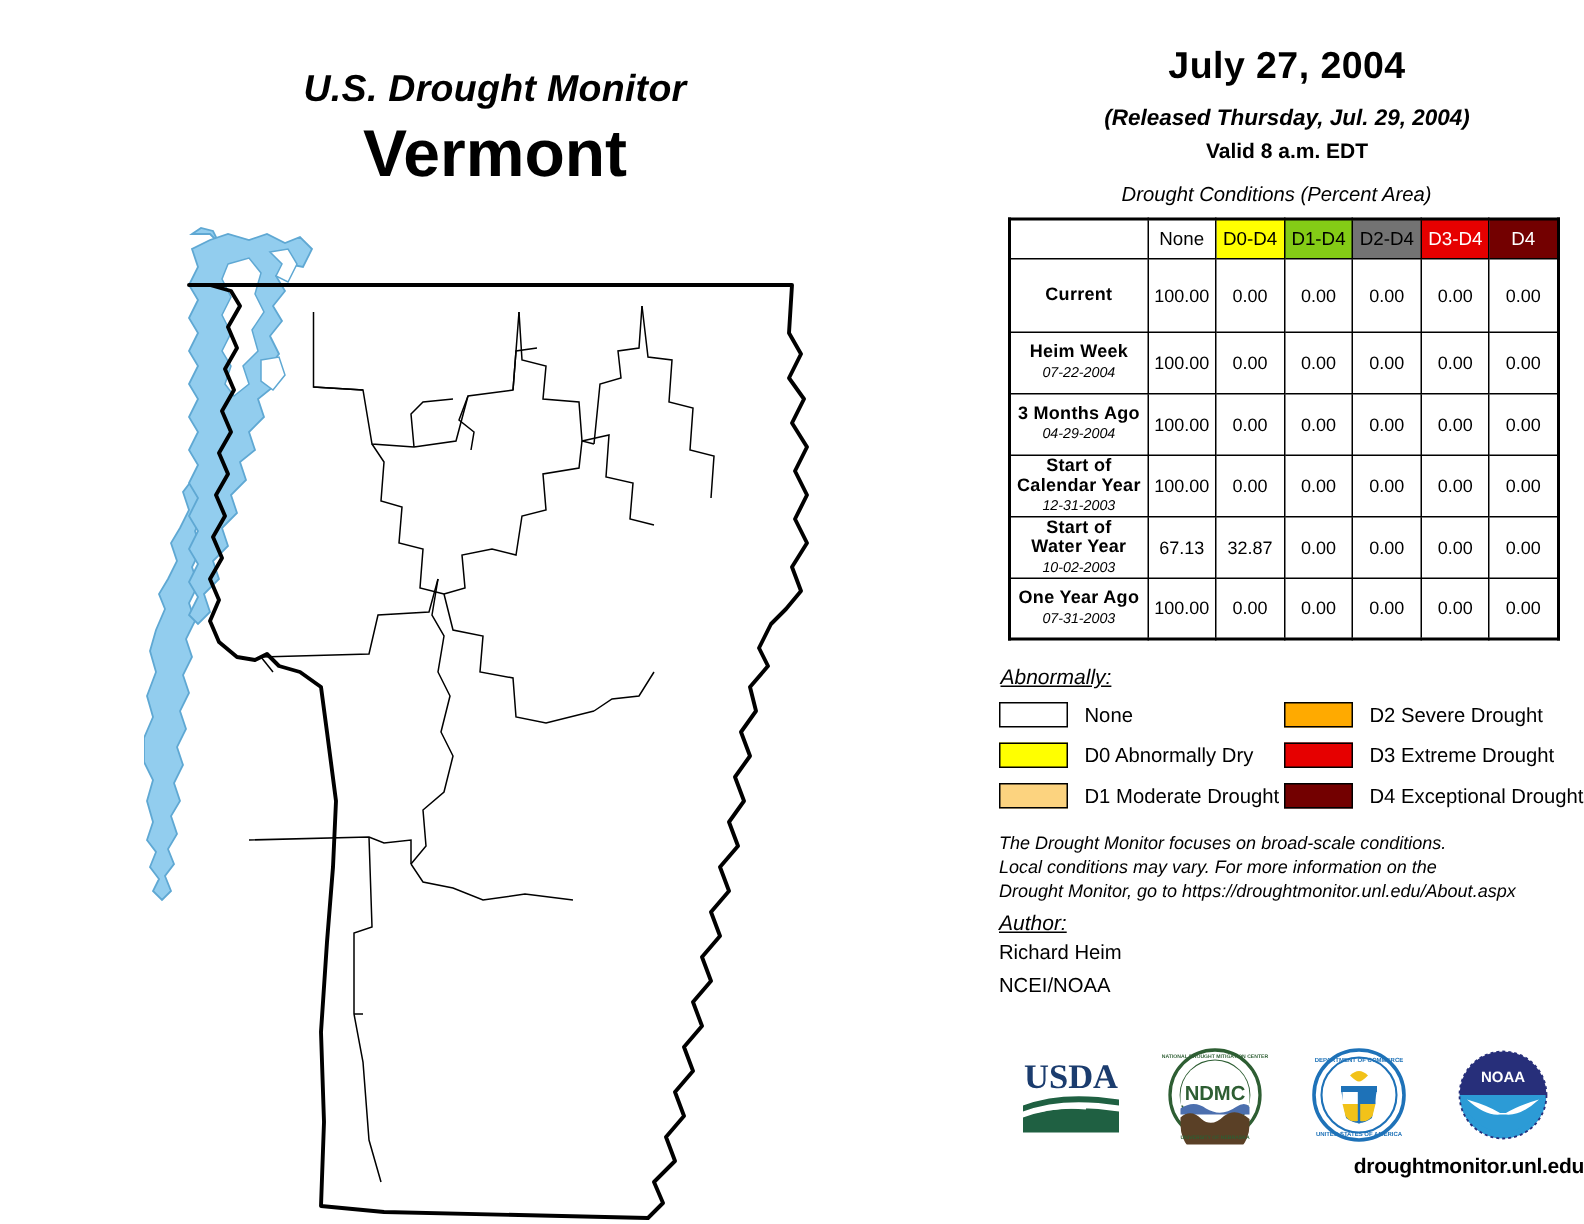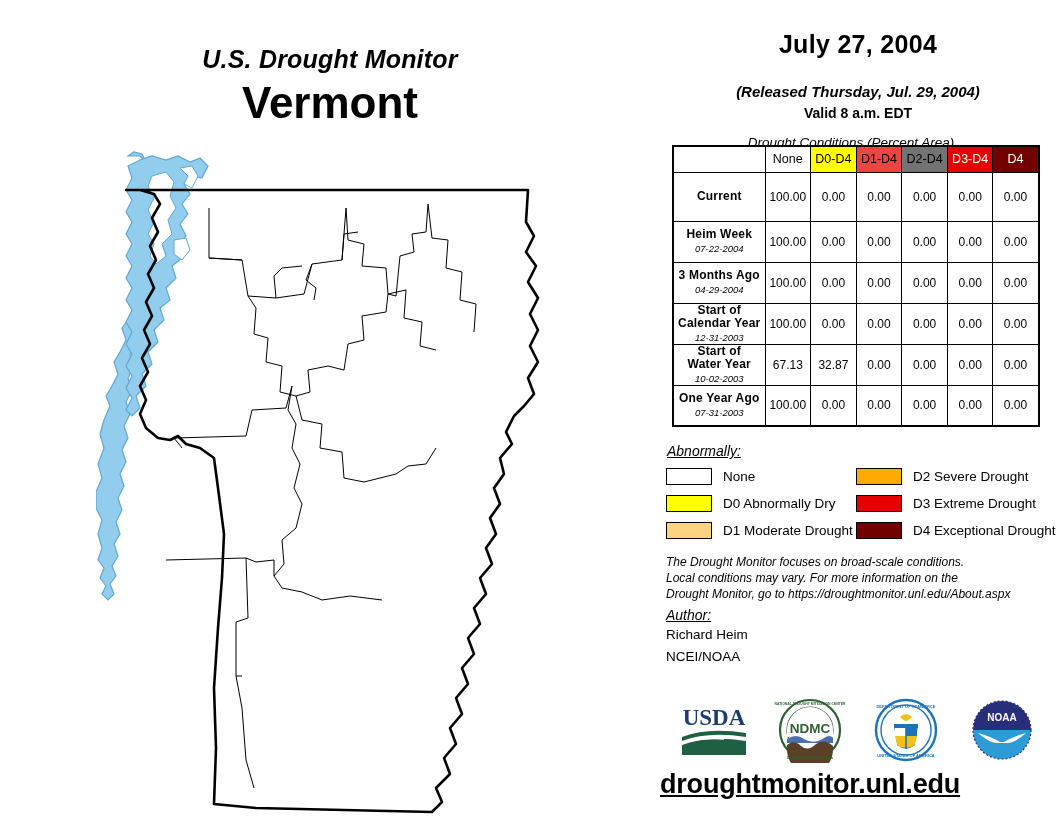--- a/index.html
+++ b/index.html
@@ -26,21 +26,21 @@
   }
 
   #map-wrap { position: absolute; left: 96px; top: 128px; width: 480px; height: 672px; }
   #map-svg { display: block; width: 480px; height: 672px; }
 
   
   #right-panel { position: absolute; left: 660px; top: 0; width: 396px; height: 816px; }
 
   #date-block { text-align: center; padding-top: 30px; }
   #valid-date { font-size: 25px; font-weight: bold; letter-spacing: 0.3px; text-align: center; }
-  #released { font-size: 15px; font-weight: bold; font-style: italic; margin-top: 24px; }
+  #released { font-size: 15px; font-weight: bold; font-style: italic; margin-top: 11px; }
   #valid-time { font-size: 14px; font-weight: bold; margin-top: 5px; }
 
   #table-caption {
     font-size: 13.5px; font-style: italic;
     margin-top: 14px; margin-bottom: 0; padding-right: 14px;
   }
 
   
   #stats-table {
     position: absolute; left: 12px; top: 145px;
@@ -52,21 +52,21 @@
   #stats-table td, #stats-table th { padding: 0; }
   .corner-cell { border: none; background: #fff; width: 92px; }
   .hdr {
     height: 26px; text-align: center; vertical-align: middle;
     font-size: 12.5px; font-weight: normal;
     border: 1.5px solid #000;
     width: 45.6px;
   }
   .hdr-none { background: #ffffff; color: #000; }
   .hdr-d0 { background: #FFFF00; color: #000; }
-  .hdr-d1 { background: #ef4444; color: #000; }
+  .hdr-d1 { background: #84cc16; color: #000; }
   .hdr-d2 { background: #737373; color: #000; }
   .hdr-d3 { background: #E60000; color: #fff; }
   .hdr-d4 { background: #730000; color: #fff; }
 
   .row-label {
     border: 1.5px solid #000;
     text-align: center; vertical-align: middle;
     padding: 3px 2px;
     background: #fff;
   }
@@ -107,21 +107,21 @@
   #author-block { position: absolute; left: 6px; top: 607px; width: 390px; }
   #author-label { font-size: 14px; font-style: italic; text-decoration: underline; }
   .author-line { font-size: 13.5px; line-height: 20px; margin-top: 2px; }
 
   
   #logos { position: absolute; left: 0px; top: 694px; width: 396px; height: 72px; display: flex; align-items: center; justify-content: center; gap: 24px; }
   .logo { width: 72px; height: 66px; flex: 0 0 auto; }
 
   #site-url {
     position: absolute; left: 0; top: 769px; width: 396px;
-    text-align: left; font-size: 27px; font-weight: bold; letter-spacing: -0.2px; text-decoration: underline;
+    text-align: right; font-size: 14px; font-weight: bold; letter-spacing: -0.2px;
   }
 </style>
 </head>
 <body>
 
 <div id="left-panel">
 
   <div id="title-block">
     <div id="dm-title">U.S. Drought Monitor</div>
     <div id="state-title">Vermont</div>

